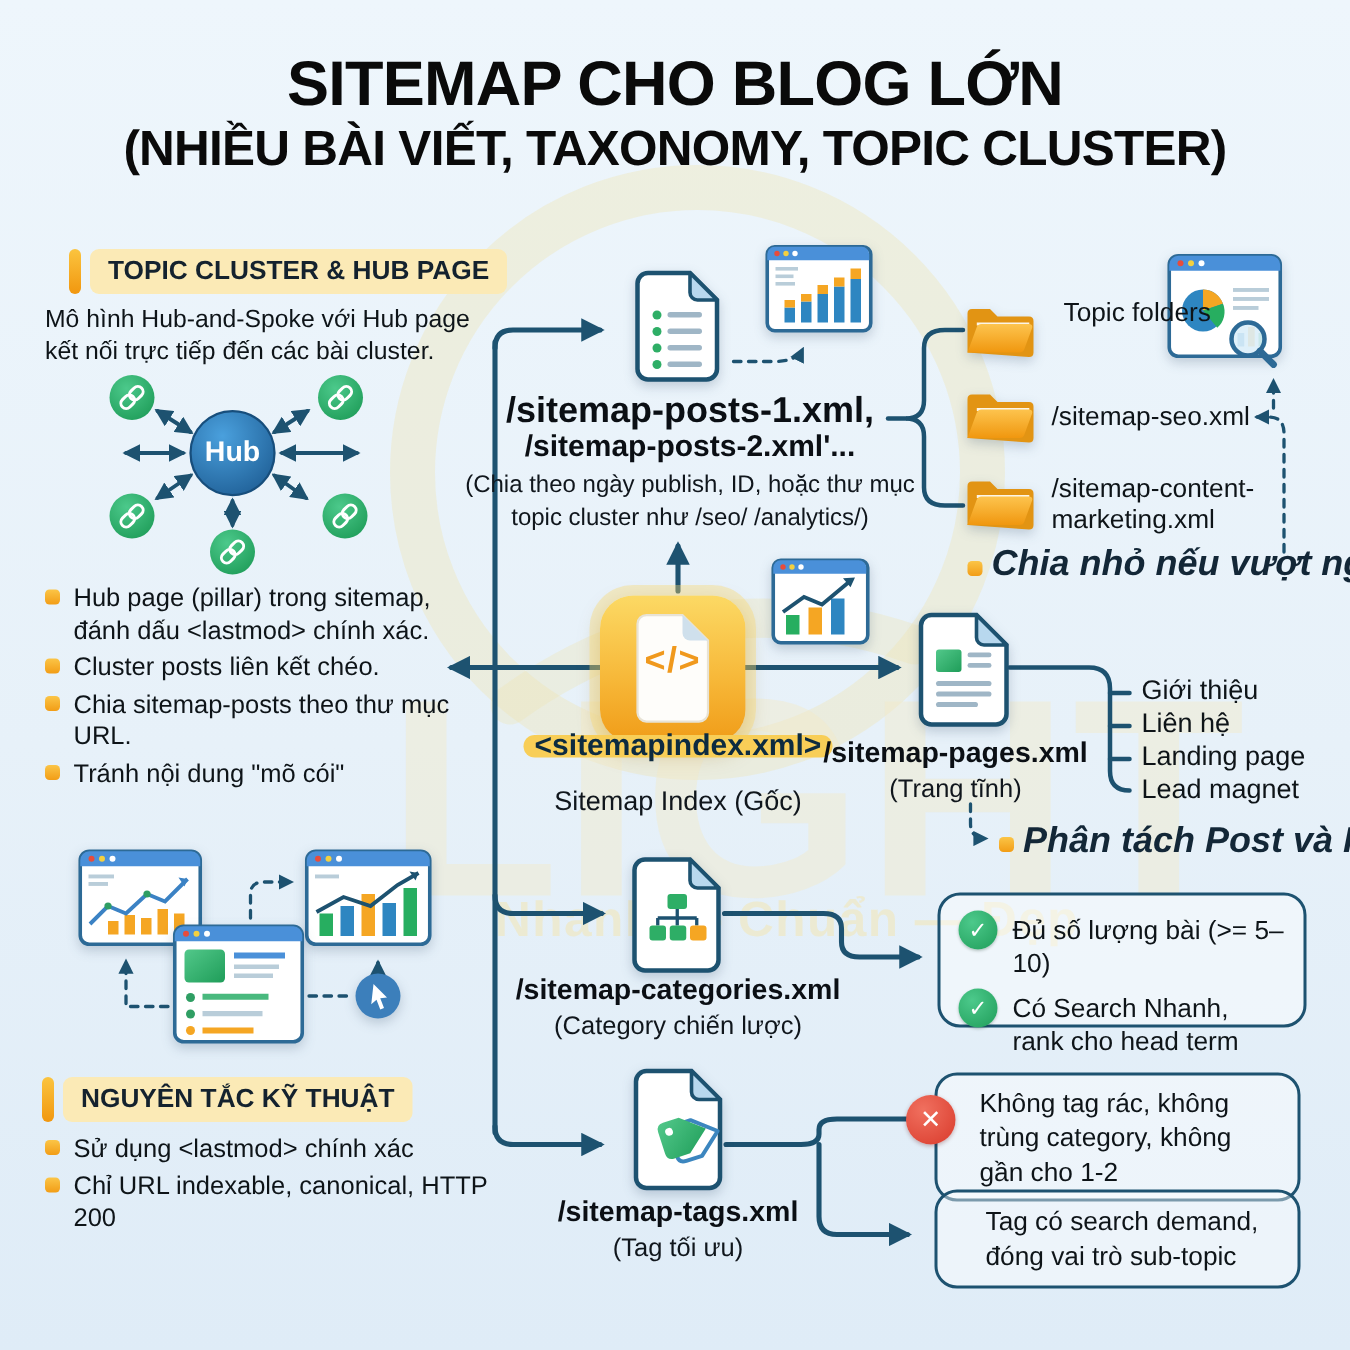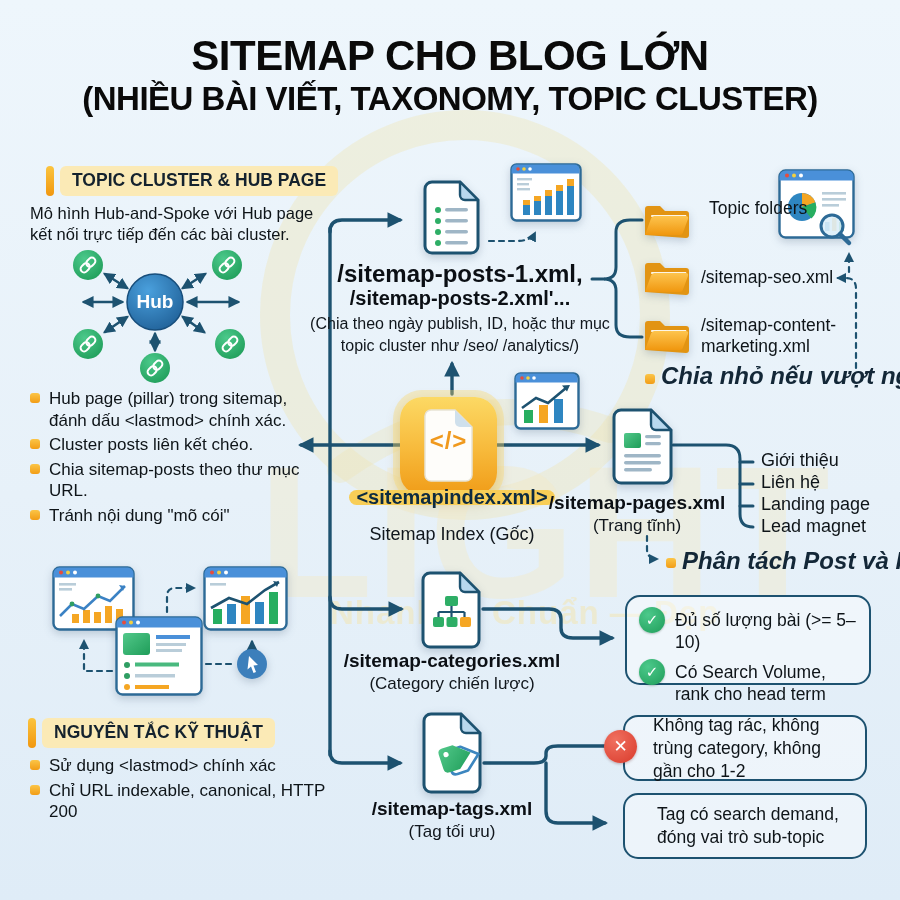--- a/index.html
+++ b/index.html
@@ -419,25 +419,25 @@
   <span class="abs bdot" style="left:666px;top:553px;z-index:2;"></span>
   <div class="abs note" style="left:682px;top:547px;z-index:2;">Phân tách Post và Page</div>
 
   <div class="abs obox" style="left:625px;top:595px;width:246px;height:90px;padding:10px 12px;display:flex;flex-direction:column;gap:6px;">
     <div class="ckrow">
       <span class="ckc">✓</span>
       <span class="cktxt">Đủ số lượng bài (&gt;= 5–10)</span>
     </div>
     <div class="ckrow">
       <span class="ckc">✓</span>
-      <span class="cktxt">Có Search Volume, rank cho head term</span>
+      <span class="cktxt">Có Search Nhanh, rank cho head term</span>
     </div>
   </div>
 
-  <div class="abs obox" style="left:623px;top:715px;width:244px;height:66px;display:flex;align-items:center;padding:0 10px 0 28px;">
+  <div class="abs obox" style="left:623px;top:715px;width:244px;height:86px;display:flex;align-items:center;padding:0 10px 0 28px;">
     <span class="boxtxt">Không tag rác, không trùng category, không gần cho 1-2</span>
   </div>
   <div class="abs xcirc" style="left:604px;top:730px;">✕</div>
 
   <div class="abs obox" style="left:623px;top:793px;width:244px;height:66px;display:flex;align-items:center;padding:0 10px 0 32px;">
     <span class="boxtxt">Tag có search demand, đóng vai trò sub-topic</span>
   </div>
 
 </div>
 

